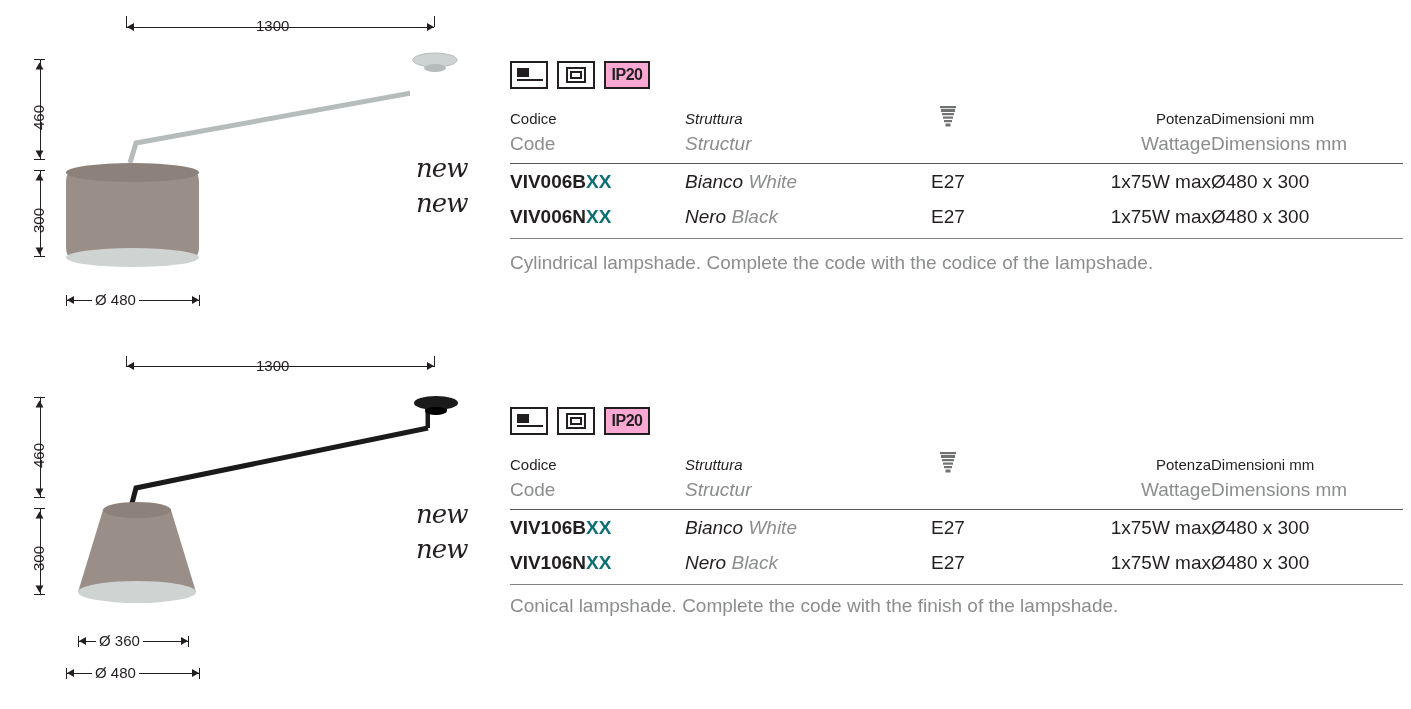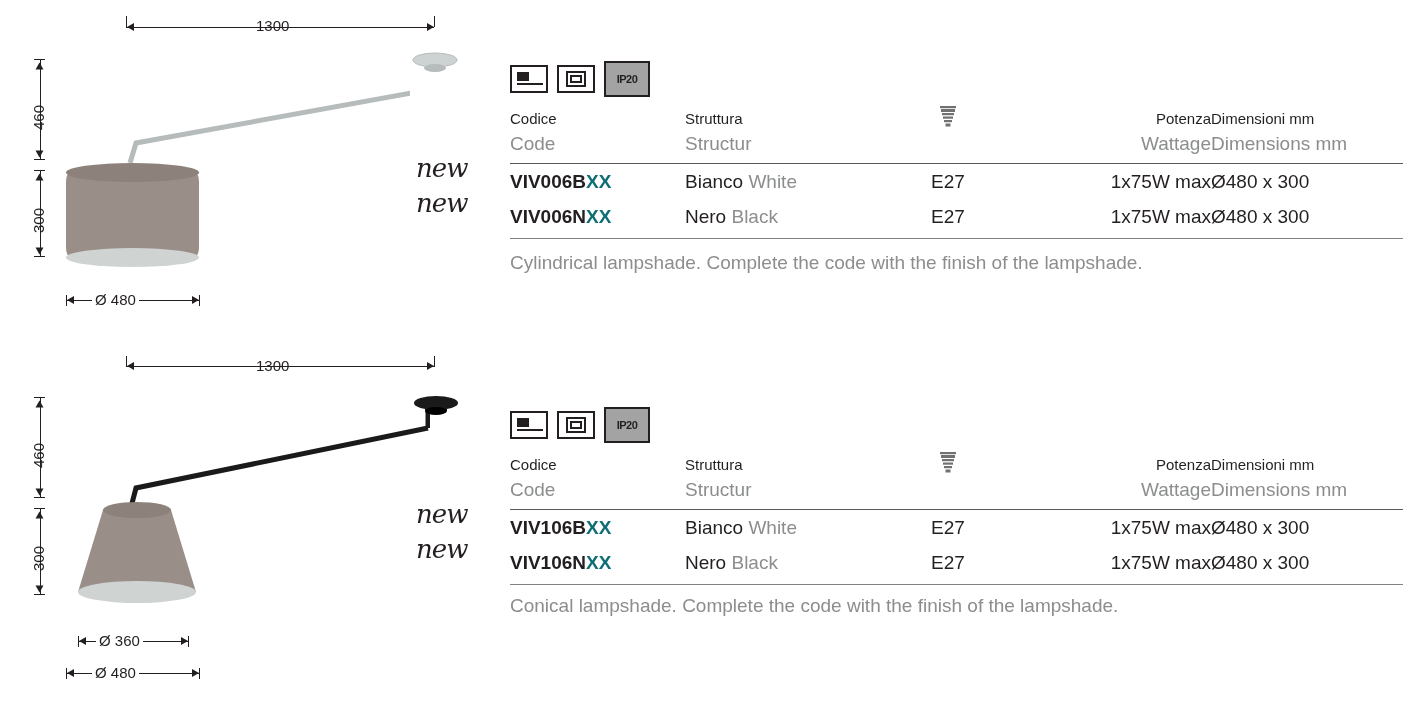--- a/index.html
+++ b/index.html
@@ -94,26 +94,26 @@
   
   .badges { position: absolute; display: flex; gap: 9px; align-items: center; }
   .badge {
     width: 38px; height: 28px;
     border: 2px solid #231f20;
     box-sizing: border-box;
     position: relative;
     background: #fff;
   }
   .badge-ip {
-    width: 46px; height: 36px;
+    width: 46px; height: 28px;
     border: 2px solid #231f20;
     box-sizing: border-box;
     display: flex; align-items: center; justify-content: center;
-    font-size: 11px; font-weight: bold; color: #231f20;
-    background: #a3a3a3;
+    font-size: 16px; font-weight: bold; color: #231f20;
+    background: #f9a8d4;
     letter-spacing: -0.5px;
   }
   .badge-wall-inner {
     position: absolute;
     left: 5px; top: 5px;
     width: 12px; height: 9px;
     background: #231f20;
   }
   .badge-wall-line {
     position: absolute;
@@ -139,21 +139,21 @@
   
   .table-block { position: absolute; width: 893px; }
   .hrule { border-top: 1px solid #7f8382; height: 0; width: 100%; }
   .hrule-dark { border-top: 1px solid #58595b; height: 0; width: 100%; }
   .thead {
     display: flex;
     padding: 6px 0 7px 0;
     align-items: flex-start;
   }
   .col-code   { width: 175px; }
-  .col-struct { width: 246px; }
+  .col-struct { width: 246px; font-style: italic; }
   .col-socket { width: 82px;  }
   .col-power  { width: 198px; text-align: right; }
   .col-dims   { width: 192px; }
   .th-it {
     font-size: 15px;
     color: #231f20;
     line-height: 25px;
   }
   .th-en {
     font-size: 19px;
@@ -300,21 +300,21 @@
         </div>
         <div class="col-socket cell">E27</div>
         <div class="col-power cell">1x75W max</div>
         <div class="col-dims cell">Ø480 x 300</div>
       </div>
 
       <div class="hrule" style="margin-top:4px;"></div>
     </div>
 
     <div class="desc" style="left:510px; top:250px; width:893px;">
-      <span class="en">Cylindrical lampshade. Complete the code with the finish of the lampshade.</span>
+      <span class="en">Cylindrical lampshade. Complete the code with the codice of the lampshade.</span>
     </div>
   </div>
 
   <div>
 
     <div>
 
       <div class="dim-line-h" style="left:126px; top:366px; width:308px;"></div>
       <div class="tick-v" style="left:126px; top:356px;"></div>
       <div class="tick-v" style="left:434px; top:356px;"></div>

